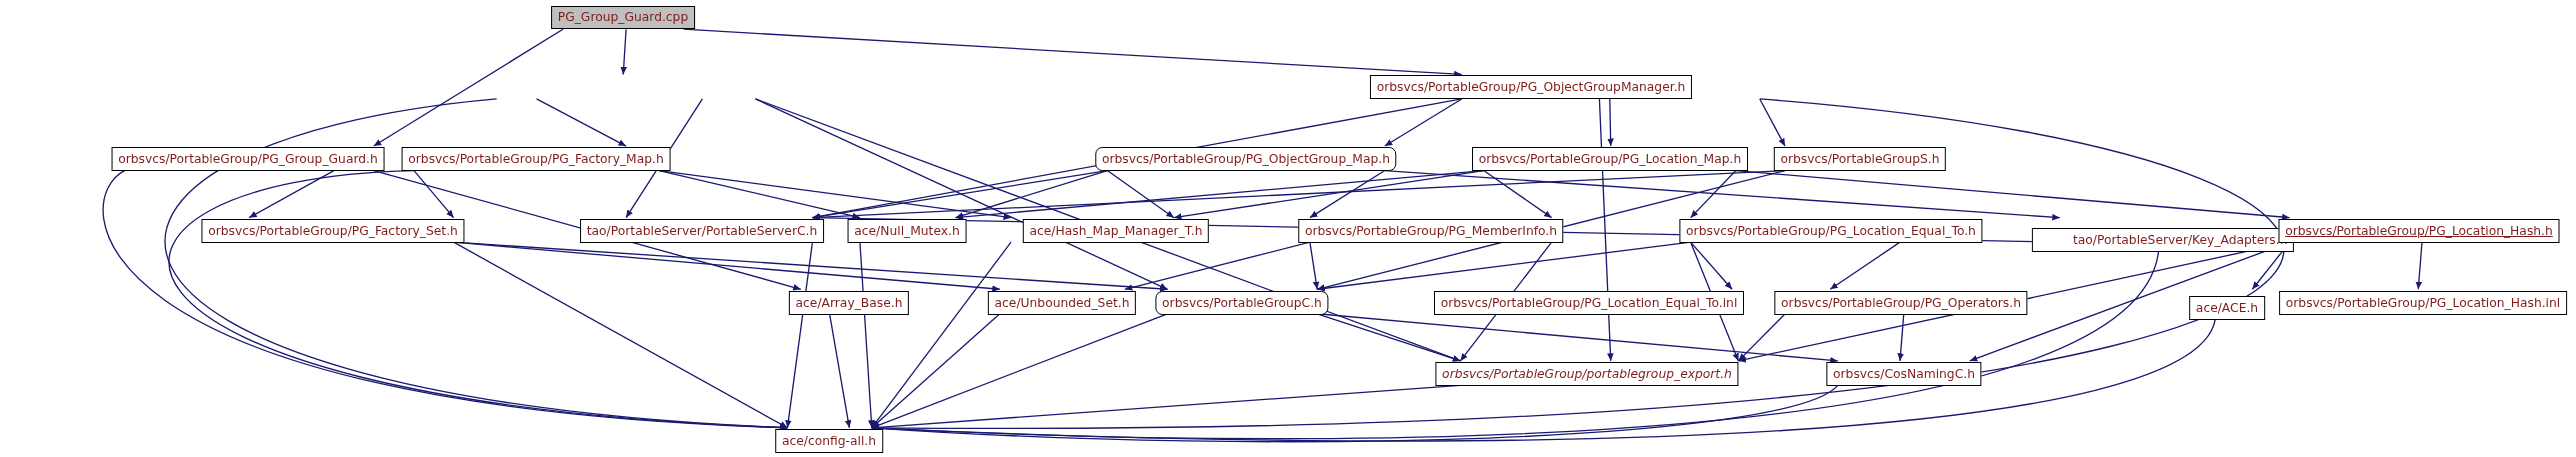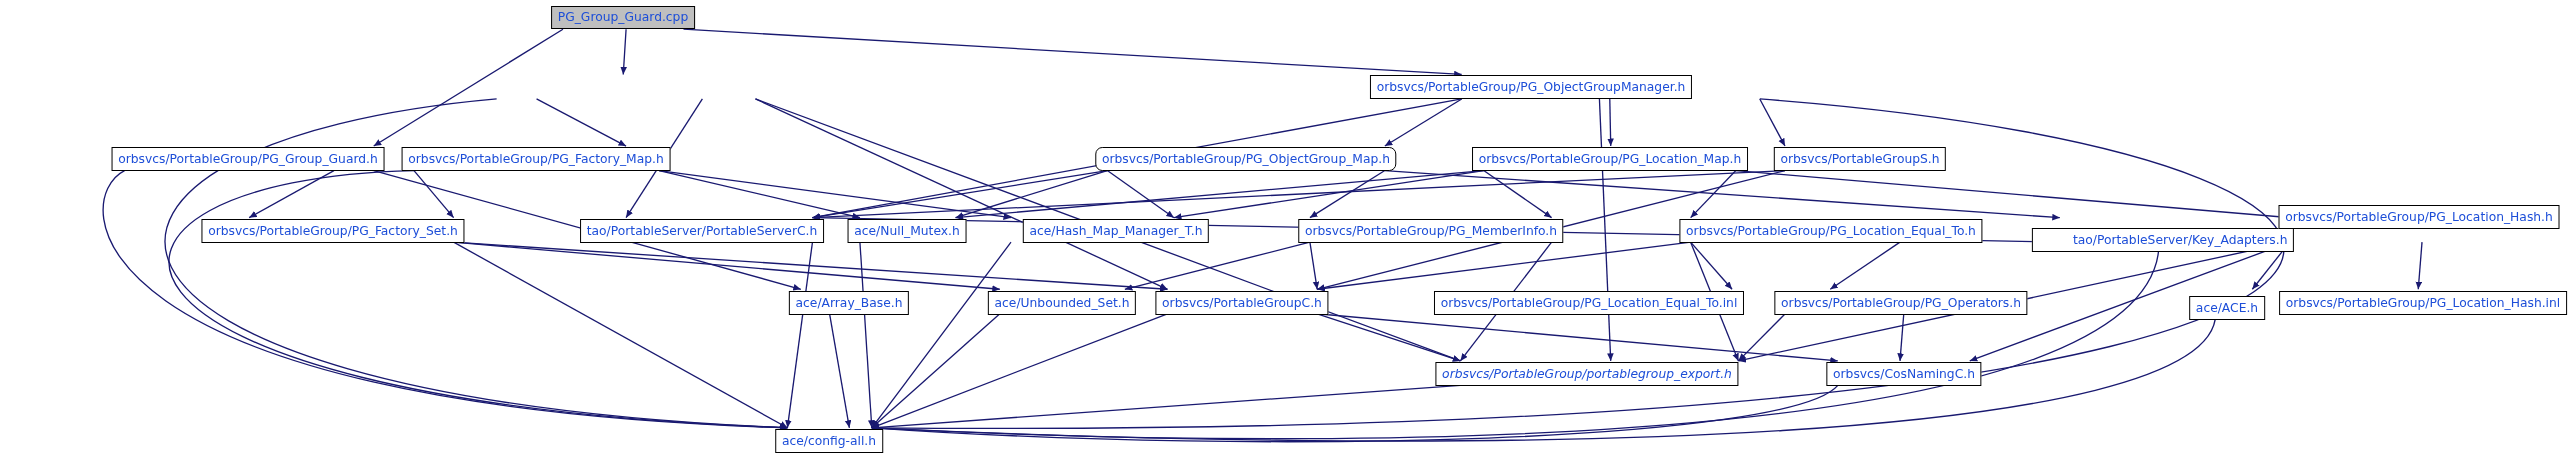--- a/index.html
+++ b/index.html
@@ -22,21 +22,21 @@
     fill: none;
     stroke: #191970;
     stroke-width: 1.4;
   }
   .node {
     position: absolute;
     transform: translateX(-50%);
     z-index: 1;
     background: #ffffff;
     border: 0.9px solid #000000;
-    color: #1d4ed8;
+    color: #7f1d1d;
     font-size: 12.3px;
     line-height: 16px;
     padding: 2.8px 5.7px;
     white-space: nowrap;
     text-align: center;
     cursor: pointer;
   }
   .node.root {
     background: #bfbfbf;
     cursor: default;
@@ -124,24 +124,24 @@
   <div class="node" style="left: 1246px; top: 147px; border-radius: 7px;">orbsvcs/PortableGroup/PG_ObjectGroup_Map.h</div>
   <div class="node" style="left: 1610px; top: 147px;">orbsvcs/PortableGroup/PG_Location_Map.h</div>
   <div class="node" style="left: 1860px; top: 147px;">orbsvcs/PortableGroupS.h</div>
   <div class="node" style="left: 702px; top: 219px;">tao/PortableServer/PortableServerC.h</div>
   <div class="node" style="left: 333px; top: 219px;">orbsvcs/PortableGroup/PG_Factory_Set.h</div>
   <div class="node" style="left: 907px; top: 219px;">ace/Null_Mutex.h</div>
   <div class="node" style="left: 1092px; top: 219px; margin-left: 24px;">ace/Hash_Map_Manager_T.h</div>
   <div class="node" style="left: 1431px; top: 219px;">orbsvcs/PortableGroup/PG_MemberInfo.h</div>
   <div class="node" style="left: 1831px; top: 219px;">orbsvcs/PortableGroup/PG_Location_Equal_To.h</div>
   <div class="node" style="left: 2163px; top: 228px; padding-left: 40px;">tao/PortableServer/Key_Adapters.h</div>
-  <div class="node" style="left: 2419px; top: 205px;">orbsvcs/PortableGroup/PG_Location_Hash.h</div>
+  <div class="node" style="left: 2419px; top: 219px; text-decoration: underline;">orbsvcs/PortableGroup/PG_Location_Hash.h</div>
   <div class="node" style="left: 849px; top: 291px;">ace/Array_Base.h</div>
   <div class="node" style="left: 1062px; top: 291px;">ace/Unbounded_Set.h</div>
-  <div class="node" style="left: 1242px; top: 291px;">orbsvcs/PortableGroupC.h</div>
+  <div class="node" style="left: 1242px; top: 291px; border-radius: 7px;">orbsvcs/PortableGroupC.h</div>
   <div class="node" style="left: 1589px; top: 291px;">orbsvcs/PortableGroup/PG_Location_Equal_To.inl</div>
   <div class="node" style="left: 1901px; top: 291px;">orbsvcs/PortableGroup/PG_Operators.h</div>
   <div class="node" style="left: 2227px; top: 296px;">ace/ACE.h</div>
   <div class="node" style="left: 2423px; top: 291px;">orbsvcs/PortableGroup/PG_Location_Hash.inl</div>
   <div class="node" style="left: 1587px; top: 362px; font-style: italic;">orbsvcs/PortableGroup/portablegroup_export.h</div>
   <div class="node" style="left: 1904px; top: 362px;">orbsvcs/CosNamingC.h</div>
   <div class="node" style="left: 829px; top: 429px;">ace/config-all.h</div>
 
 </div>
 

